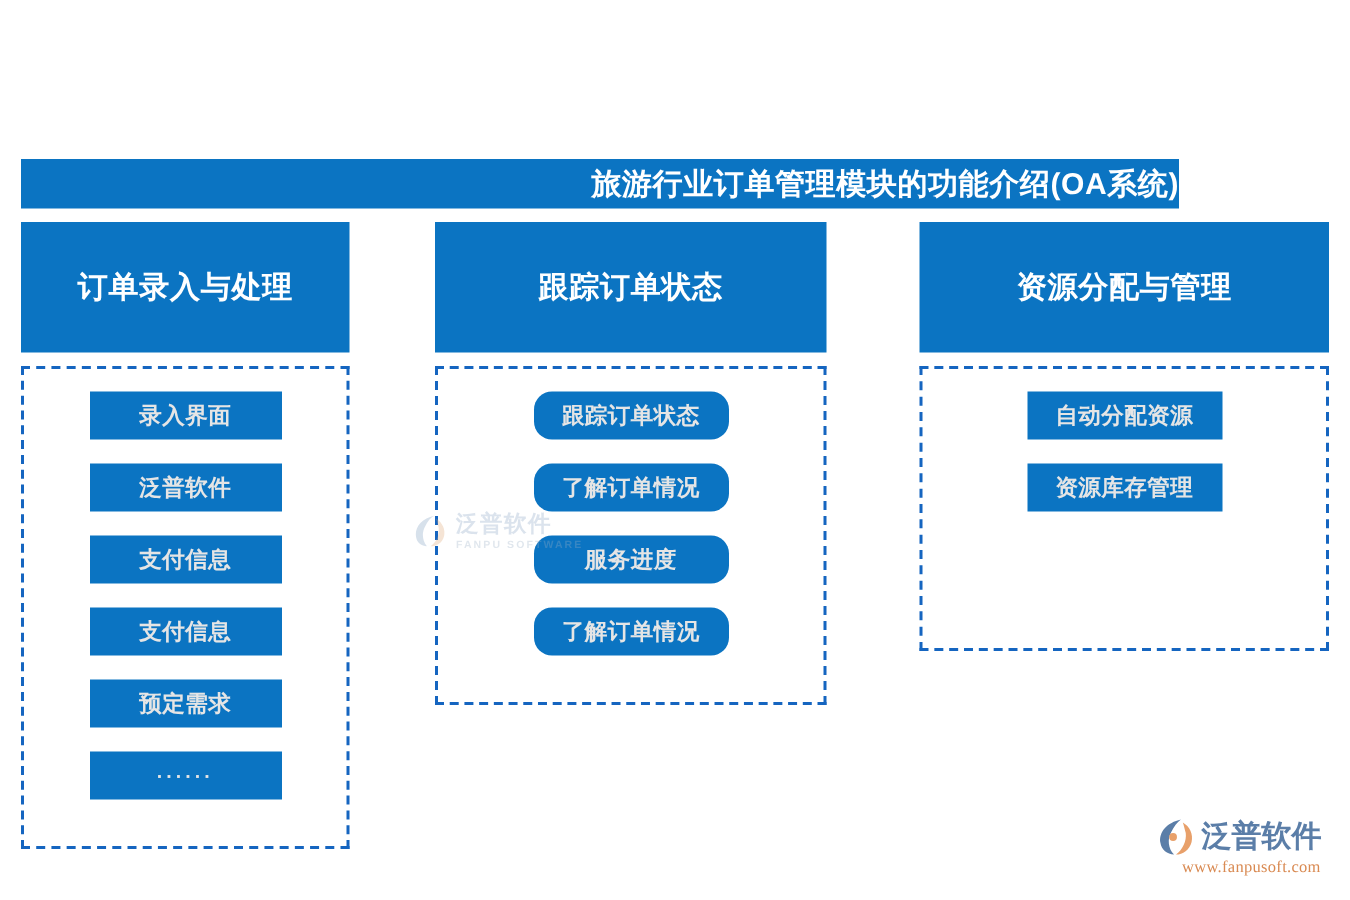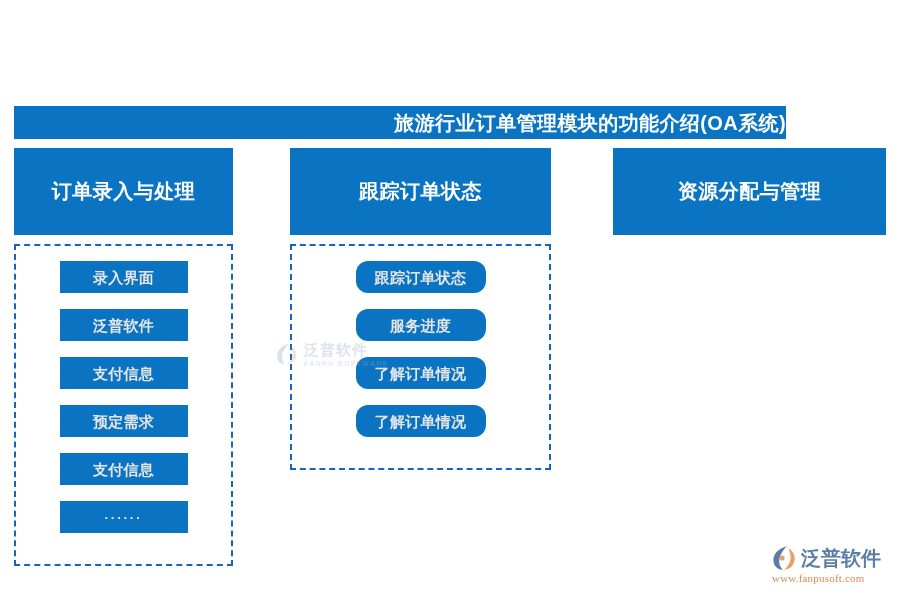--- a/index.html
+++ b/index.html
@@ -152,21 +152,21 @@
   .logo .logo-mark { width: 26px; height: 26px; flex: none; }
   .logo .logo-cn {
     font-size: 20px;
     font-weight: bold;
     color: #5b7ea8;
     letter-spacing: 0px;
     line-height: 1;
   }
   .logo .logo-url {
     margin-top: 2px;
-    margin-left: 1px;
+    margin-left: 17px;
     font-size: 11px;
     color: #d98a52;
     font-family: "Liberation Serif", "DejaVu Serif", serif;
     letter-spacing: 0.2px;
     line-height: 1;
   }
 </style>
 </head>
 <body>
 
@@ -184,54 +184,62 @@
       <div class="pill">
         <span class="pill-text">录入界面</span>
       </div>
       <div class="pill">
         <span class="pill-text">泛普软件</span>
       </div>
       <div class="pill">
         <span class="pill-text">支付信息</span>
       </div>
       <div class="pill">
+        <span class="pill-text">支付信息</span>
+      </div>
+      <div class="pill">
         <span class="pill-text">预定需求</span>
-      </div>
-      <div class="pill">
-        <span class="pill-text">支付信息</span>
       </div>
       <div class="pill ellipsis">
         <span class="pill-text">······</span>
       </div>
     </div>
   </div>
 
   <div class="column col-2">
     <div class="col-header">
       <span class="header-text">跟踪订单状态</span>
     </div>
     <div class="col-body">
       <div class="pill">
         <span class="pill-text">跟踪订单状态</span>
       </div>
       <div class="pill">
+        <span class="pill-text">了解订单情况</span>
+      </div>
+      <div class="pill">
         <span class="pill-text">服务进度</span>
-      </div>
-      <div class="pill">
-        <span class="pill-text">了解订单情况</span>
       </div>
       <div class="pill">
         <span class="pill-text">了解订单情况</span>
       </div>
     </div>
   </div>
 
   <div class="column col-3">
     <div class="col-header">
       <span class="header-text">资源分配与管理</span>
+    </div>
+    <div class="col-body">
+      <div class="pill">
+        <span class="pill-text">自动分配资源</span>
+      </div>
+      <div class="pill">
+        <span class="pill-text">资源库存管理</span>
+      </div>
     </div>
   </div>
 
   <div class="watermark">
     <svg class="wm-mark" viewBox="0 0 40 40">
       <path d="M20 2 A18 18 0 1 0 20 38 A18 18 0 1 0 20 2 Z" fill="none"></path>
       <path d="M24 3 C10 6 2 16 4 27 C5 33 10 37 16 37 C11 31 10 22 14 15 C17 9 20 5 24 3 Z" fill="#7e9dc0"></path>
       <path d="M26 6 C33 10 37 18 35 26 C33 33 27 37 20 37 C27 32 30 24 29 16 C28 12 27 9 26 6 Z" fill="#e0a878"></path>
     </svg>
     <div class="wm-texts">

